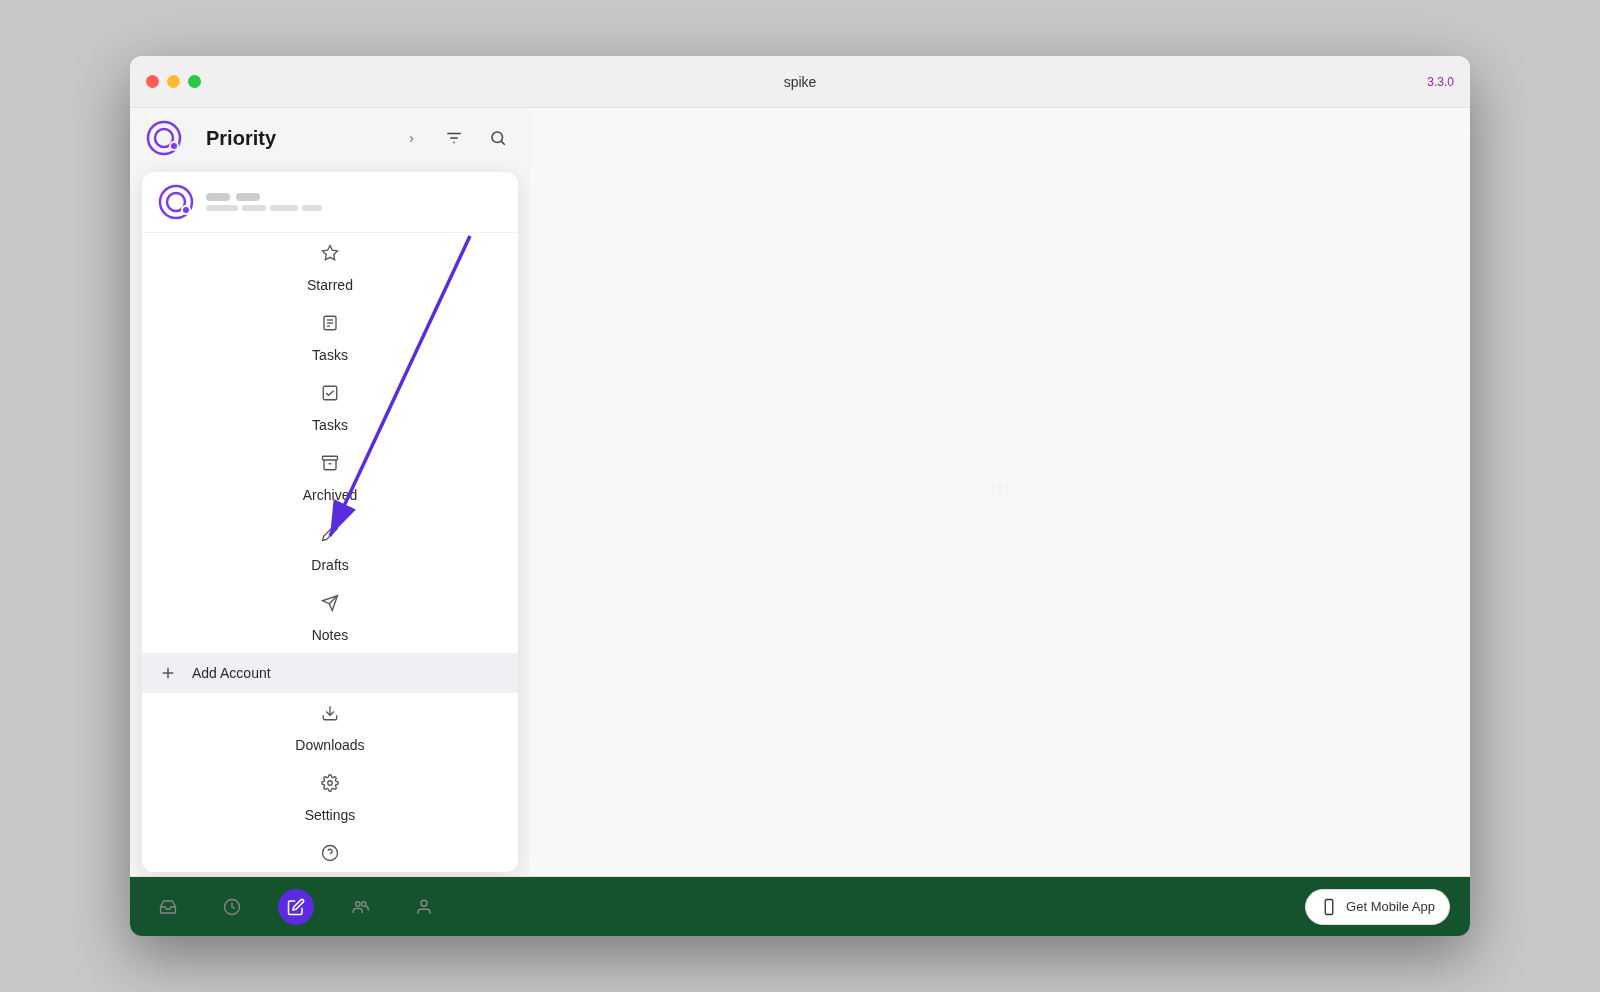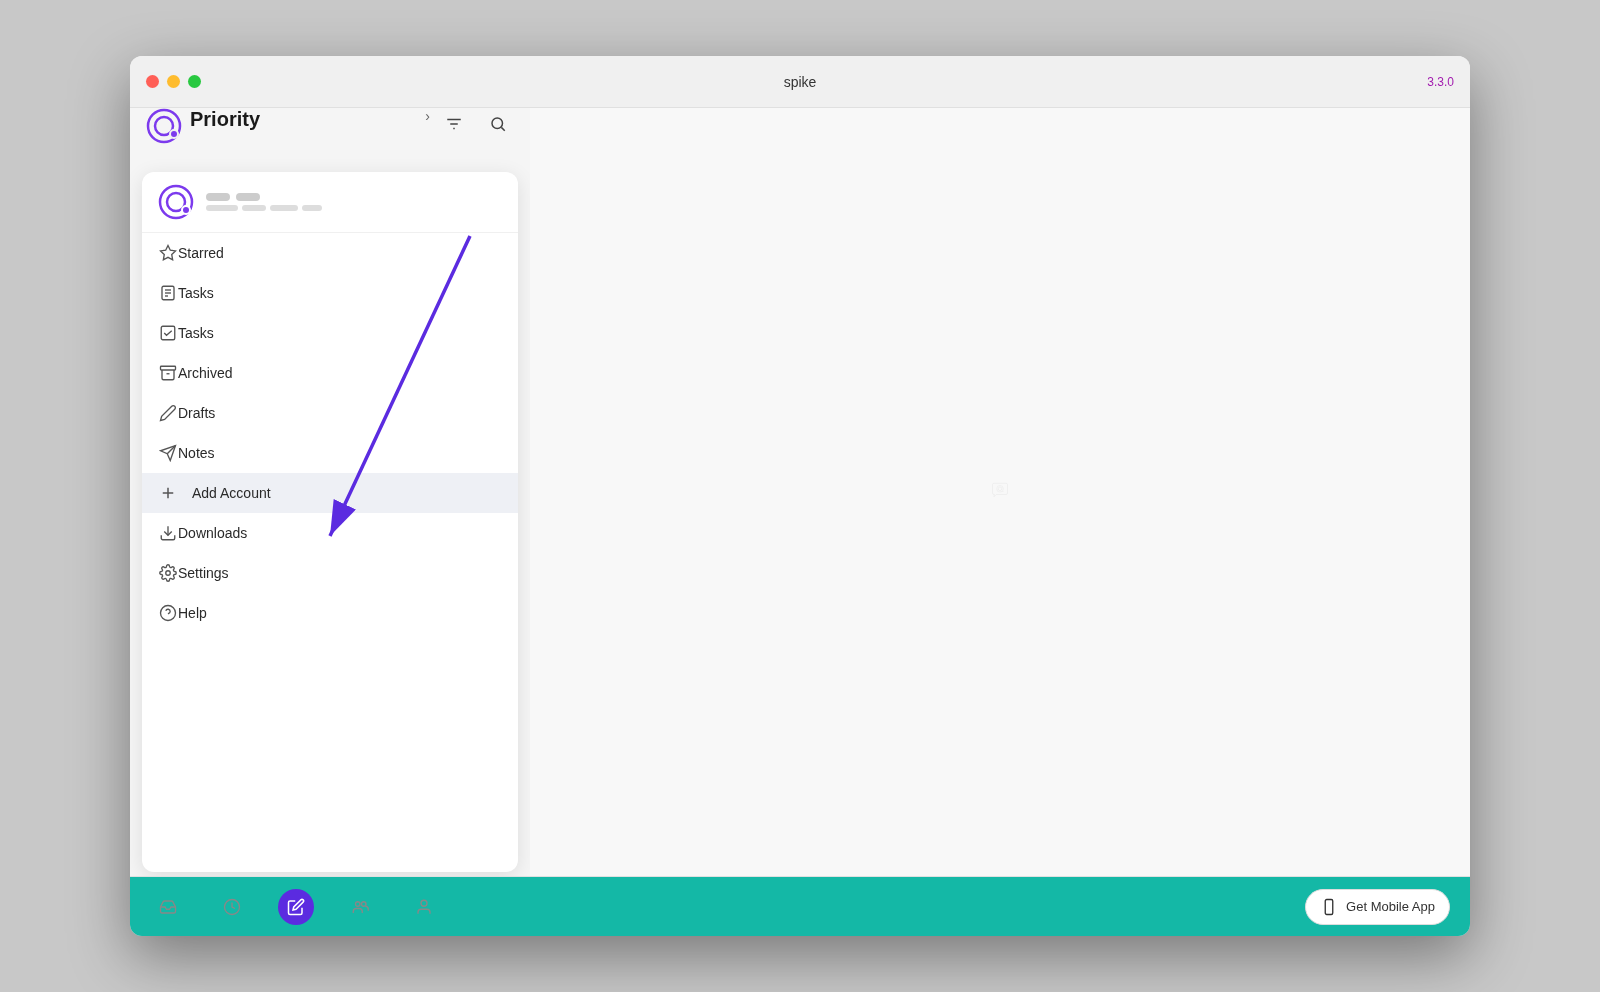--- a/index.html
+++ b/index.html
@@ -82,22 +82,23 @@
       width: 400px;
       background: #f5f5f5;
       display: flex;
       flex-direction: column;
       flex-shrink: 0;
     }
 
     .sidebar-header {
       height: 60px;
       display: flex;
+      align-items: center;
       padding: 0 16px;
-      gap: 8px;
+      gap: 24px;
     }
 
     .priority-title {
       font-size: 20px;
       font-weight: 600;
       color: #1a1a1a;
       flex: 1;
     }
 
     .chevron-icon {
@@ -163,23 +164,25 @@
     .email-bar {
       height: 6px;
       background: #ddd;
       border-radius: 3px;
     }
 
     
     .menu-item {
       display: flex;
       align-items: center;
-      padding: 10px 16px;
+      padding: 10px 26px;
+      gap: 14px;
       cursor: pointer;
       transition: background 0.15s;
+      flex-direction: column;
     }
 
     .menu-item-icon {
       width: 20px;
       height: 20px;
       display: flex;
       align-items: center;
       justify-content: center;
       flex-shrink: 0;
       color: #555;
@@ -216,21 +219,21 @@
       justify-content: center;
     }
 
     .center-logo {
       opacity: 0.2;
     }
 
     
     .bottom-toolbar {
       height: 60px;
-      background: #14b8a6;
+      background: #14532d;
       border-top: 1px solid #e0e0e0;
       display: flex;
       align-items: center;
       padding: 0 20px;
       flex-shrink: 0;
     }
 
     .toolbar-icons {
       display: flex;
       gap: 28px;

